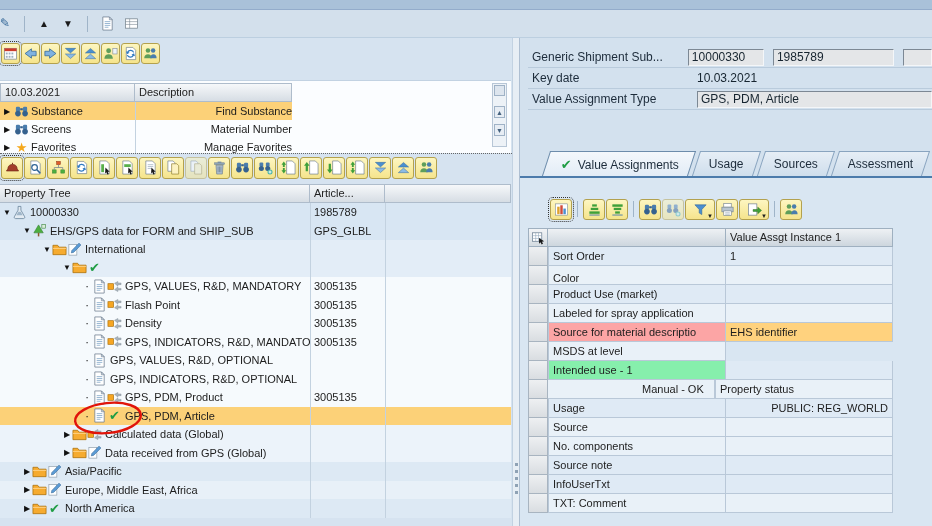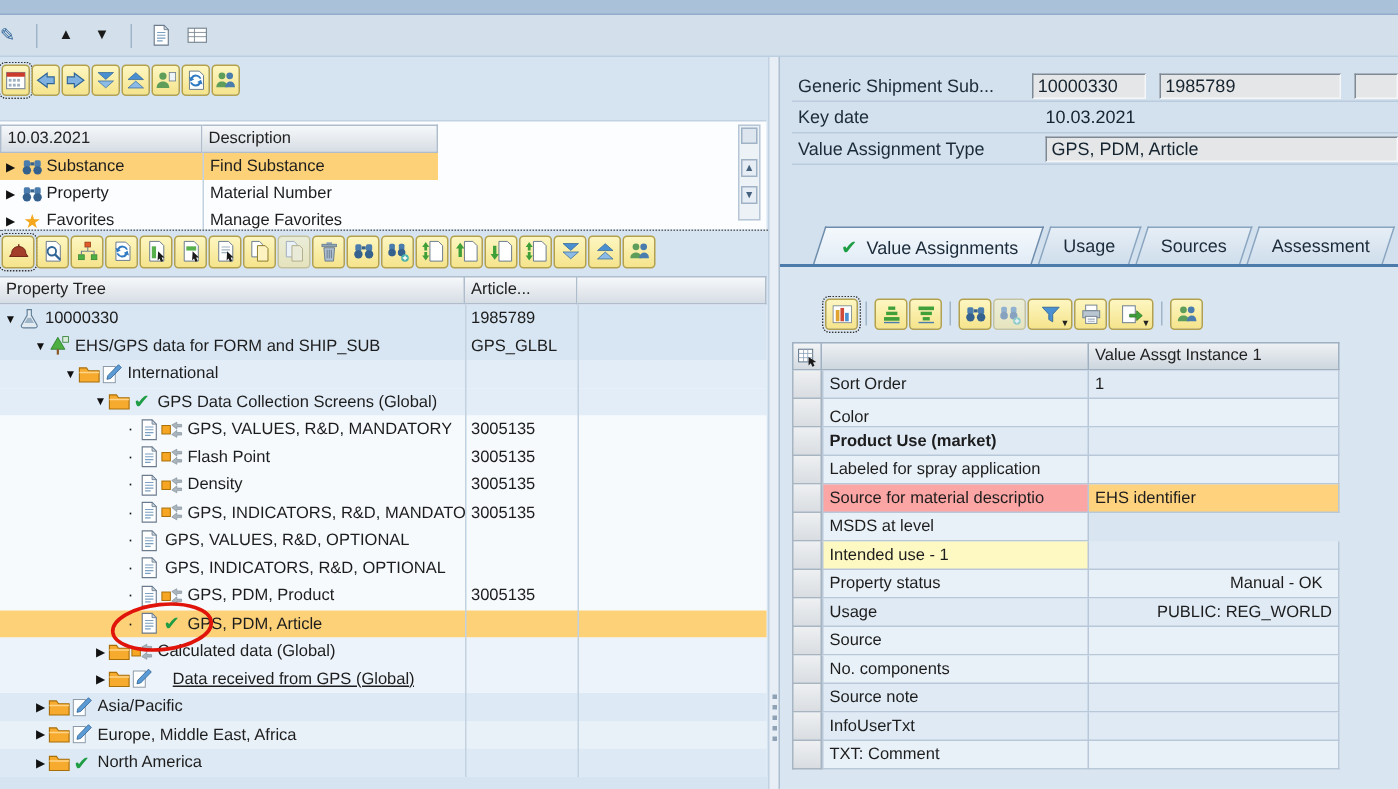--- a/index.html
+++ b/index.html
@@ -37,21 +37,21 @@
   
   .quick-area{position:absolute;left:0;top:42px;width:511px;height:73px;background:#fbfdff;border-top:1px solid #c2d2e2;}
   .qtable{position:absolute;left:0;top:2px;width:292px;}
   .qhead{display:flex;height:19px;}
   .qhead .cell{background:linear-gradient(#f6f8fa,#d6dde4);border:1px solid #aebccb;border-left:none;
                padding:2px 4px;font-size:11px;color:#222;}
   .qhead .cell:first-child{border-left:1px solid #aebccb;width:135px;}
   .qhead .cell:nth-child(2){width:157px;}
   .qrow{display:flex;height:18px;align-items:center;position:relative;}
   .qrow .c1{width:135px;display:flex;align-items:center;height:100%;padding-left:2px;gap:2px;overflow:hidden;}
-  .qrow .c2{width:157px;height:100%;display:flex;align-items:center;padding-left:4px;border-left:1px solid #c3d2e0;overflow:hidden;}
+  .qrow .c2{width:157px;height:100%;display:flex;align-items:center;padding-left:4px;border-left:1px solid #c3d2e0;overflow:hidden;justify-content:flex-end;}
   .exp{width:10px;font-size:8px;color:#111;text-align:center;flex:none;}
   .vscroll{position:absolute;left:492px;top:2px;width:15px;height:64px;background:#edf2f7;border:1px solid #b7c6d6;}
   .vthumb{position:absolute;left:1px;top:1px;width:11px;height:11px;background:#dde5ee;border:1px solid #9fb2c6;}
   .sbtn{position:absolute;left:1px;width:11px;height:12px;background:#e7edf4;border:1px solid #9fb2c6;
         font-size:7px;line-height:11px;text-align:center;color:#44617e;}
 
   
   .tree-toolbar{position:absolute;left:0;top:115px;width:512px;height:28px;background:#d6e3f0;
                 border-top:1px dotted #666;display:flex;align-items:center;gap:1px;padding-left:1px;}
   .tree-toolbar .sapbtn{width:22px;height:22px;}
@@ -252,21 +252,21 @@
                 <span class="exp">▶</span>
                 <span class="ic">
                   <svg viewBox="0 0 16 16">
                     <rect x="2" y="3" width="4.4" height="5" rx="1.2" fill="#4a7dad"></rect>
                     <rect x="9.6" y="3" width="4.4" height="5" rx="1.2" fill="#4a7dad"></rect>
                     <circle cx="4.2" cy="10.2" r="3" fill="#35618e"></circle>
                     <circle cx="11.8" cy="10.2" r="3" fill="#35618e"></circle>
                     <rect x="6.6" y="4.5" width="2.8" height="2.2" fill="#35618e"></rect>
                   </svg>
                 </span>
-                <span>Property</span>
+                <span>Screens</span>
               </div>
               <div class="c2">
                 <span>Material Number</span>
               </div>
             </div>
             <div class="qrow" style="">
               <div class="c1">
                 <span class="exp">▶</span>
                 <span class="ic">
                   <span class="glyph" style="color:#f5a81c;font-size:13px;">★</span>
@@ -511,21 +511,20 @@
             <span class="exp" style="margin-left:62px;font-size:8px;">▼</span>
             <span class="ic">
               <svg viewBox="0 0 16 16">
                 <path d="M1 3.5h5l1.5 2H15V13.5H1z" fill="#f6ab2f" stroke="#a86e08" stroke-width=".8"></path>
                 <path d="M1 6.8h14" stroke="#ffd488" stroke-width="1"></path>
               </svg>
             </span>
             <span class="ic">
               <span class="glyph" style="color:#1f9d44;font-weight:bold;font-size:13px;">✔</span>
             </span>
-            <span class="lbl" style="margin-left:3px;">GPS Data Collection Screens (Global)</span>
           </div>
           <div class="trow" style="background:#f6fafd;">
             <span class="exp" style="margin-left:82px;font-size:11px;">·</span>
             <span class="ic">
               <svg viewBox="0 0 16 16">
                 <path d="M3 1h7l3 3v11H3z" fill="#fff" stroke="#6b7b8d" stroke-width=".8"></path>
                 <path d="M10 1l3 3h-3z" fill="#cdd9e3" stroke="#6b7b8d" stroke-width=".6"></path>
                 <path d="M5 6h6M5 8h6M5 10h6M5 12h4" stroke="#7aa0c4" stroke-width=".8"></path>
               </svg>
             </span>
@@ -675,21 +674,21 @@
                 <path d="M1 3.5h5l1.5 2H15V13.5H1z" fill="#f6ab2f" stroke="#a86e08" stroke-width=".8"></path>
                 <path d="M1 6.8h14" stroke="#ffd488" stroke-width="1"></path>
               </svg>
             </span>
             <span class="ic">
               <svg viewBox="0 0 16 16">
                 <rect x="2" y="2.5" width="8.5" height="11.5" fill="#fff" stroke="#8a9aa8" stroke-width=".7"></rect>
                 <path d="M12.8 1.2l2 2L7.2 11l-2.6.6.6-2.6z" fill="#5b9bd5" stroke="#2f6496" stroke-width=".6"></path>
               </svg>
             </span>
-            <span class="lbl" style="margin-left:13px;text-decoration:underline;">Data received from GPS (Global)</span>
+            <span class="lbl" style="margin-left:3px;">Data received from GPS (Global)</span>
           </div>
           <div class="trow" style="background:#dde9f4;">
             <span class="exp" style="margin-left:22px;font-size:8px;">▶</span>
             <span class="ic">
               <svg viewBox="0 0 16 16">
                 <path d="M1 3.5h5l1.5 2H15V13.5H1z" fill="#f6ab2f" stroke="#a86e08" stroke-width=".8"></path>
                 <path d="M1 6.8h14" stroke="#ffd488" stroke-width="1"></path>
               </svg>
             </span>
             <span class="ic">
@@ -916,21 +915,21 @@
               <div class="va-cell va-lab" style="background:#e9f1f8;align-items:flex-end;">
                 <span>Color</span>
               </div>
               <div class="va-cell va-val" style="background:#e9f1f8;">
                 <span class="mark" style="width:76px;"></span>
                 <span></span>
               </div>
             </div>
             <div class="va-row">
               <div class="va-sel"></div>
-              <div class="va-cell va-lab" style="background:#dfeaf5;font-weight:bold;">
+              <div class="va-cell va-lab" style="background:#dfeaf5;">
                 <span>Product Use (market)</span>
               </div>
               <div class="va-cell va-val" style="background:#dfeaf5;">
                 <span class="mark" style="width:73px;"></span>
                 <span></span>
               </div>
             </div>
             <div class="va-row">
               <div class="va-sel"></div>
               <div class="va-cell va-lab" style="background:#e9f1f8;">
@@ -951,36 +950,36 @@
               </div>
             </div>
             <div class="va-row">
               <div class="va-sel"></div>
               <div class="va-cell va-lab" style="background:#e9f1f8;">
                 <span>MSDS at level</span>
               </div>
             </div>
             <div class="va-row">
               <div class="va-sel"></div>
-              <div class="va-cell va-lab" style="background:#fef9c3;">
+              <div class="va-cell va-lab" style="background:#86efac;">
                 <span>Intended use - 1</span>
               </div>
               <div class="va-cell va-val" style="background:#dfeaf5;">
                 <span class="mark" style="width:82px;"></span>
                 <span></span>
               </div>
             </div>
             <div class="va-row">
               <div class="va-sel"></div>
-              <div class="va-cell va-lab" style="background:#e9f1f8;">
-                <span>Property status</span>
-              </div>
               <div class="va-cell va-val" style="background:#e9f1f8;">
                 <span class="mark" style="width:90px;"></span>
                 <span>Manual - OK</span>
+              </div>
+              <div class="va-cell va-lab" style="background:#e9f1f8;">
+                <span>Property status</span>
               </div>
             </div>
             <div class="va-row">
               <div class="va-sel"></div>
               <div class="va-cell va-lab" style="background:#dfeaf5;">
                 <span>Usage</span>
               </div>
               <div class="va-cell va-val" style="background:#dfeaf5;">
                 <span class="mark" style="width:146px;"></span>
                 <span>PUBLIC: REG_WORLD</span>

